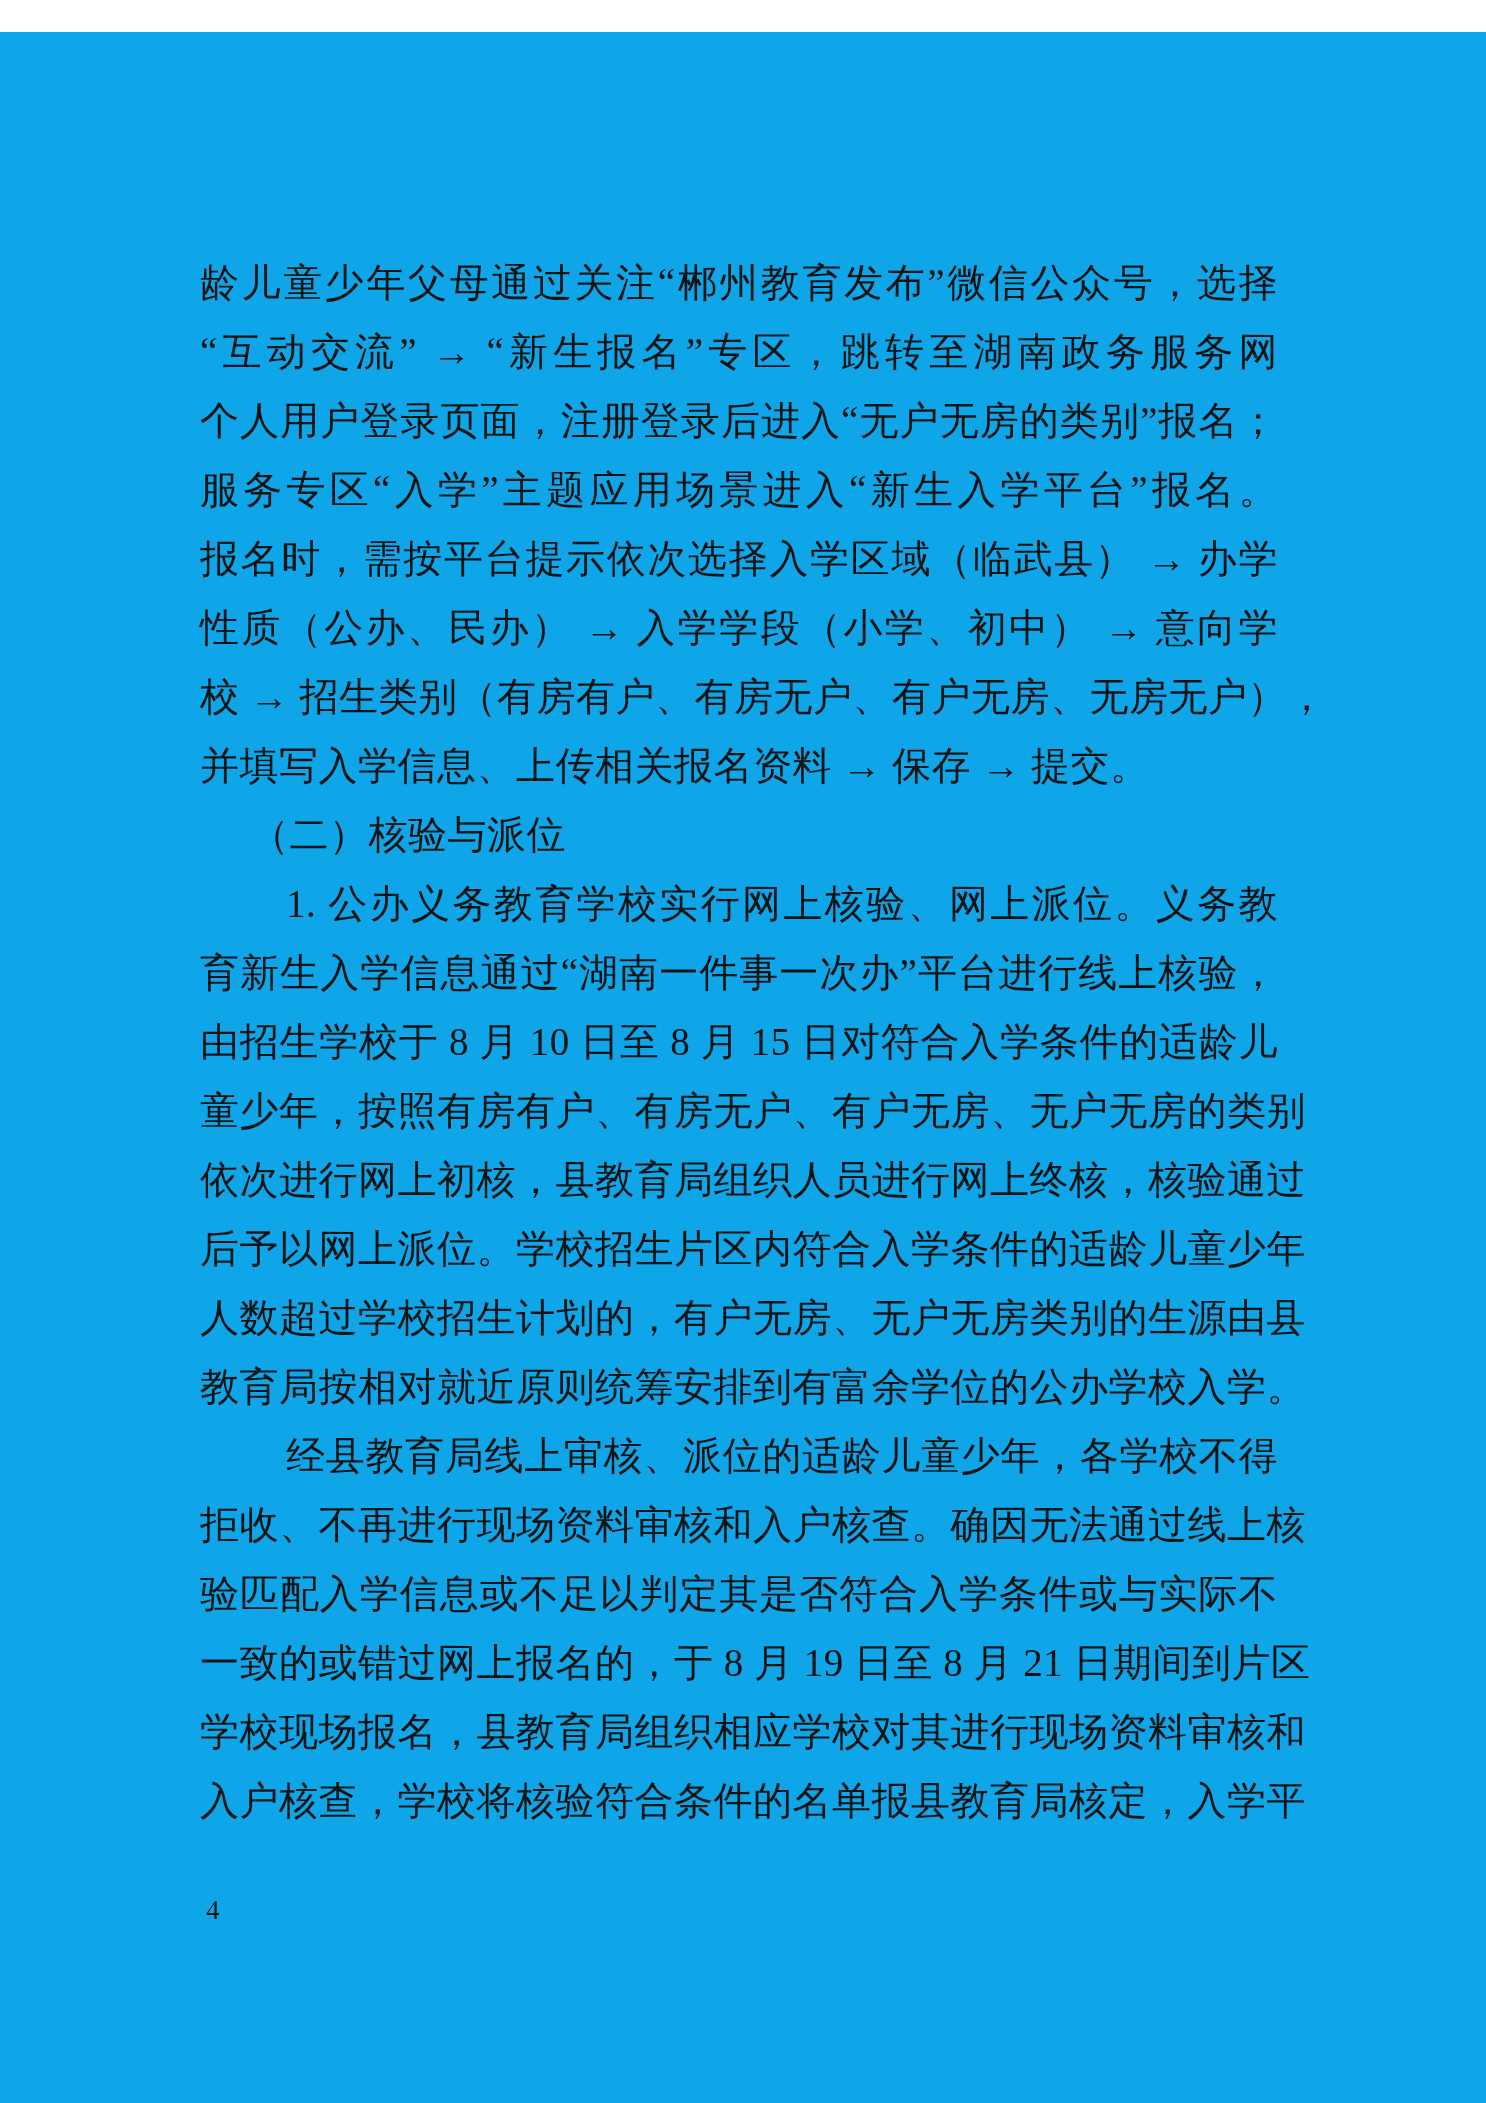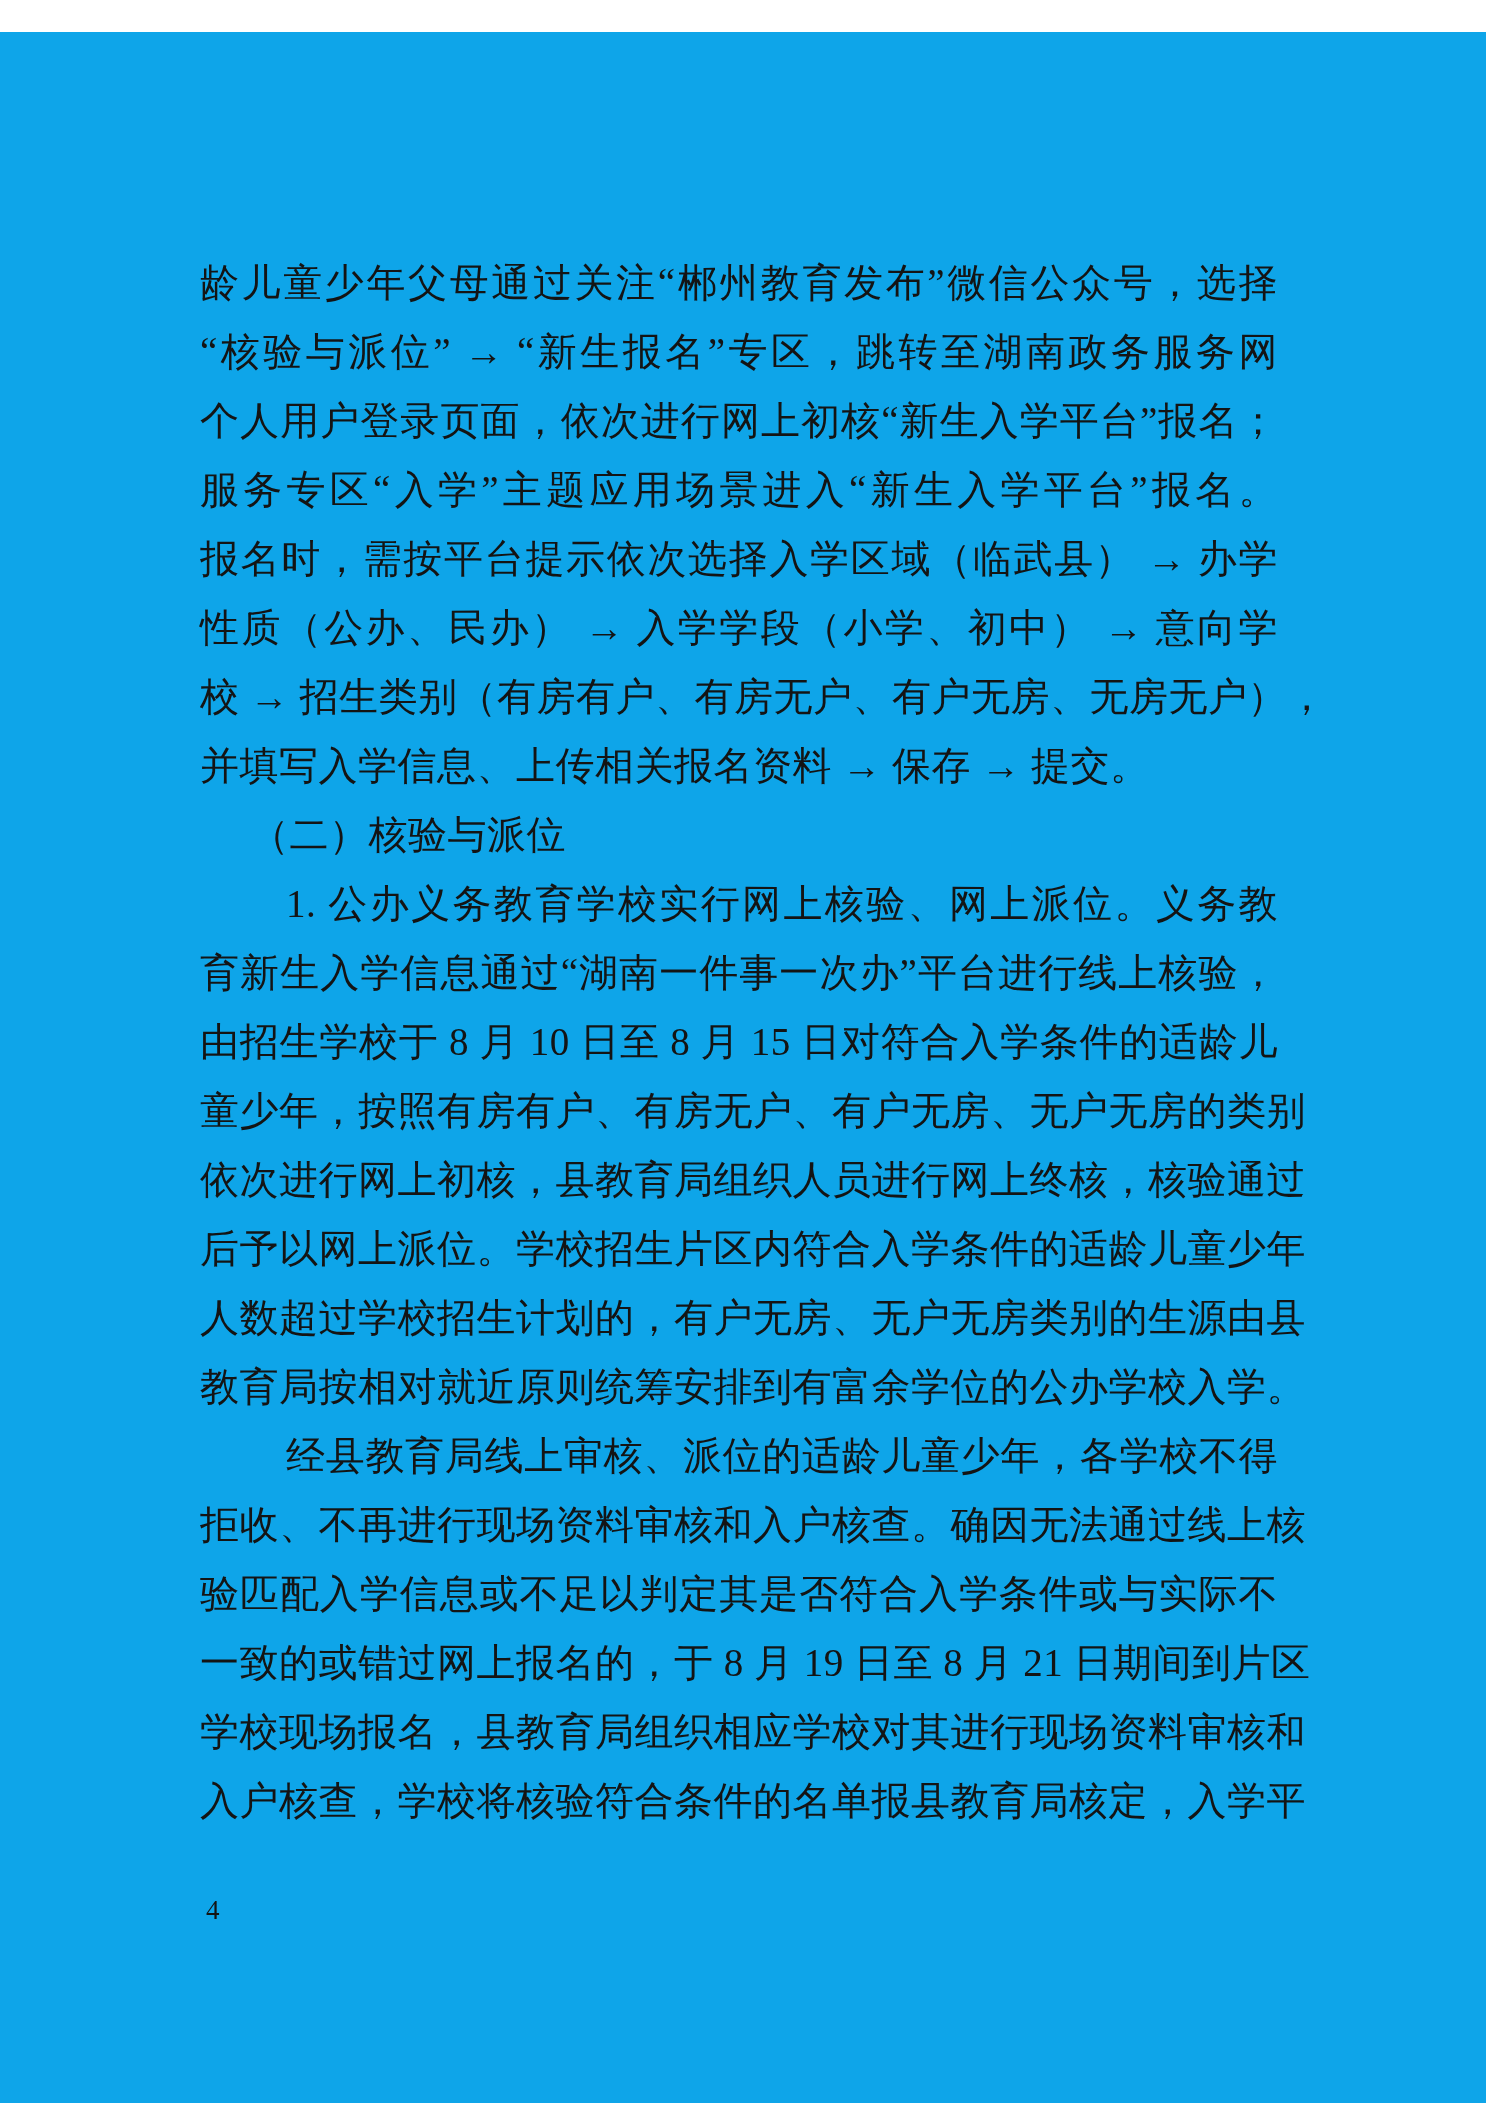--- a/index.html
+++ b/index.html
@@ -58,22 +58,22 @@
     font-size: 27px;
     color: #141414;
   }
 </style>
 </head>
 <body>
 
 <div class="page">
   <div class="text-block">
       <div class="line body"><span>龄儿童少年父母通过关注“郴州教育发布”微信公众号，选择</span></div>
-      <div class="line body"><span>“核验与派位” → “新生报名”专区，跳转至湖南政务服务网</span></div>
-      <div class="line body"><span>个人用户登录页面，依次进行网上初核“新生入学平台”报名；</span></div>
+      <div class="line body"><span>“互动交流” → “新生报名”专区，跳转至湖南政务服务网</span></div>
+      <div class="line body"><span>个人用户登录页面，注册登录后进入“无户无房的类别”报名；</span></div>
       <div class="line body"><span>服务专区“入学”主题应用场景进入“新生入学平台”报名。</span></div>
       <div class="line body"><span>报名时，需按平台提示依次选择入学区域（临武县） → 办学</span></div>
       <div class="line body"><span>性质（公办、民办） → 入学学段（小学、初中） → 意向学</span></div>
       <div class="line body"><span>校 → 招生类别（有房有户、有房无户、有户无房、无房无户），</span></div>
       <div class="line body-end"><span>并填写入学信息、上传相关报名资料 → 保存 → 提交。</span></div>
       <div class="line heading"><span class="bold">（二）核验与派位</span></div>
       <div class="line para-start"><span class="bold">1. 公办义务教育学校实行网上核验、网上派位。</span><span>义务教</span></div>
       <div class="line body"><span>育新生入学信息通过“湖南一件事一次办”平台进行线上核验，</span></div>
       <div class="line body"><span>由招生学校于 8 月 10 日至 8 月 15 日对符合入学条件的适龄儿</span></div>
       <div class="line body"><span>童少年，按照有房有户、有房无户、有户无房、无户无房的类别</span></div>

